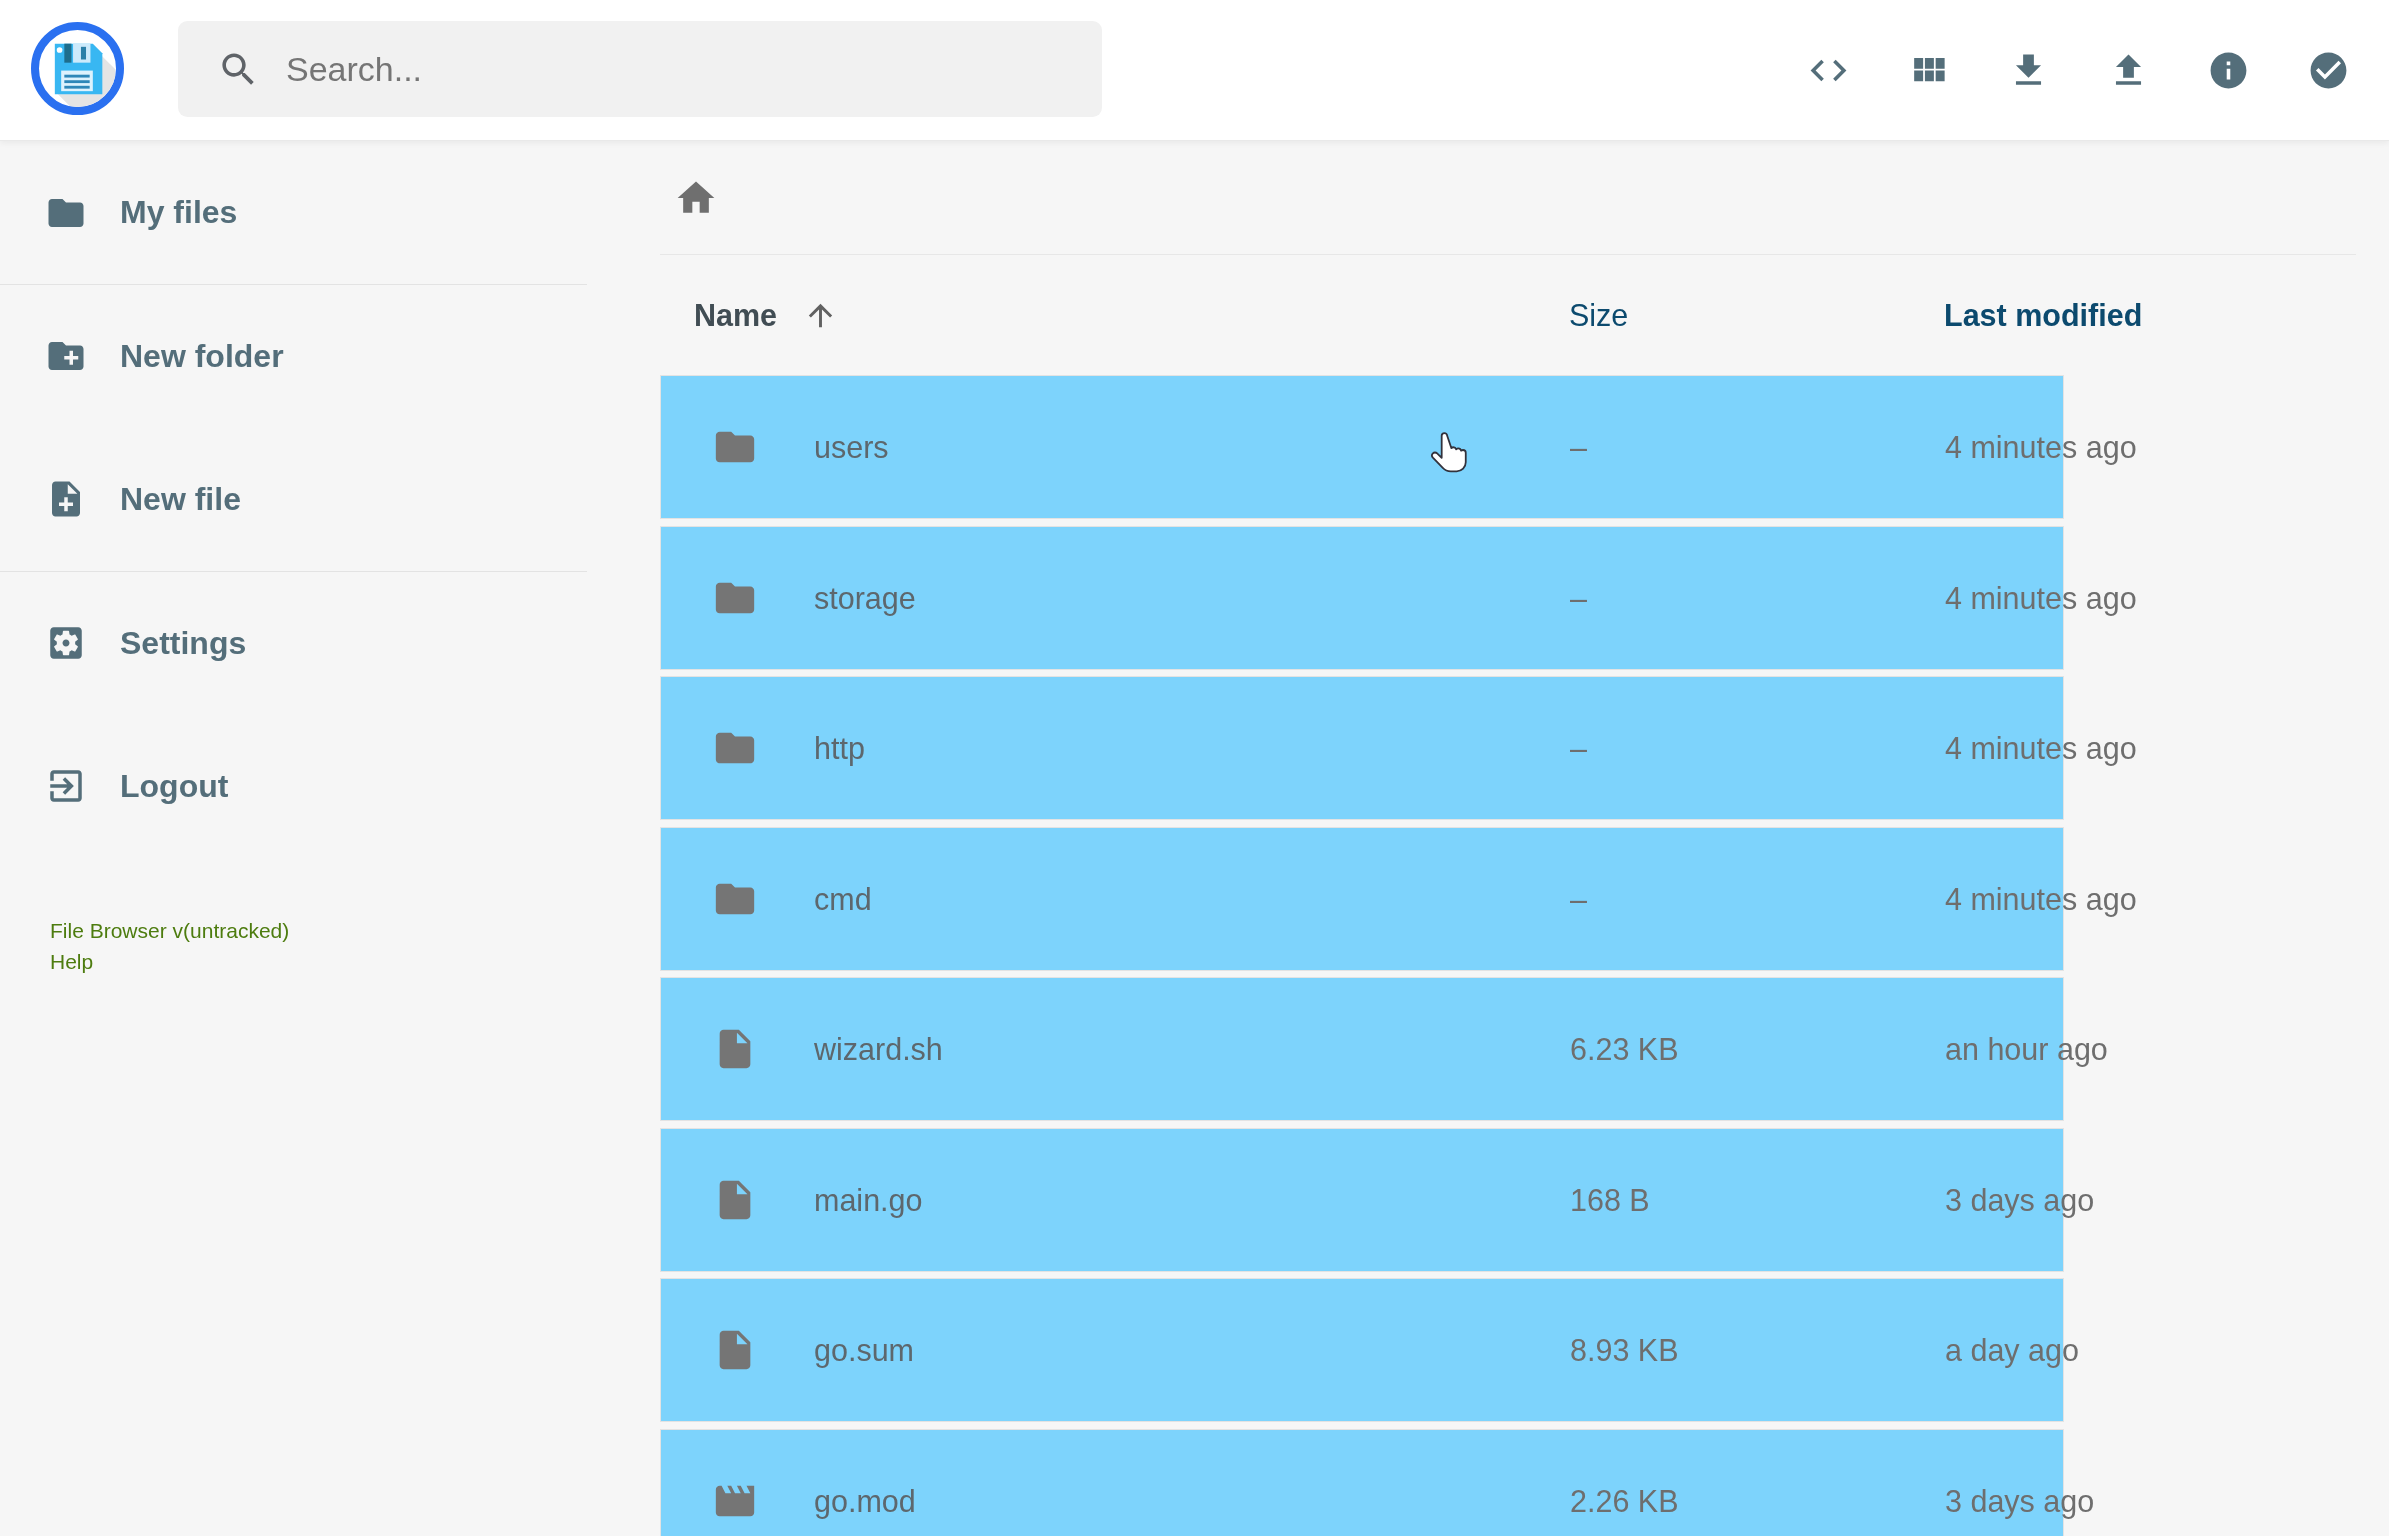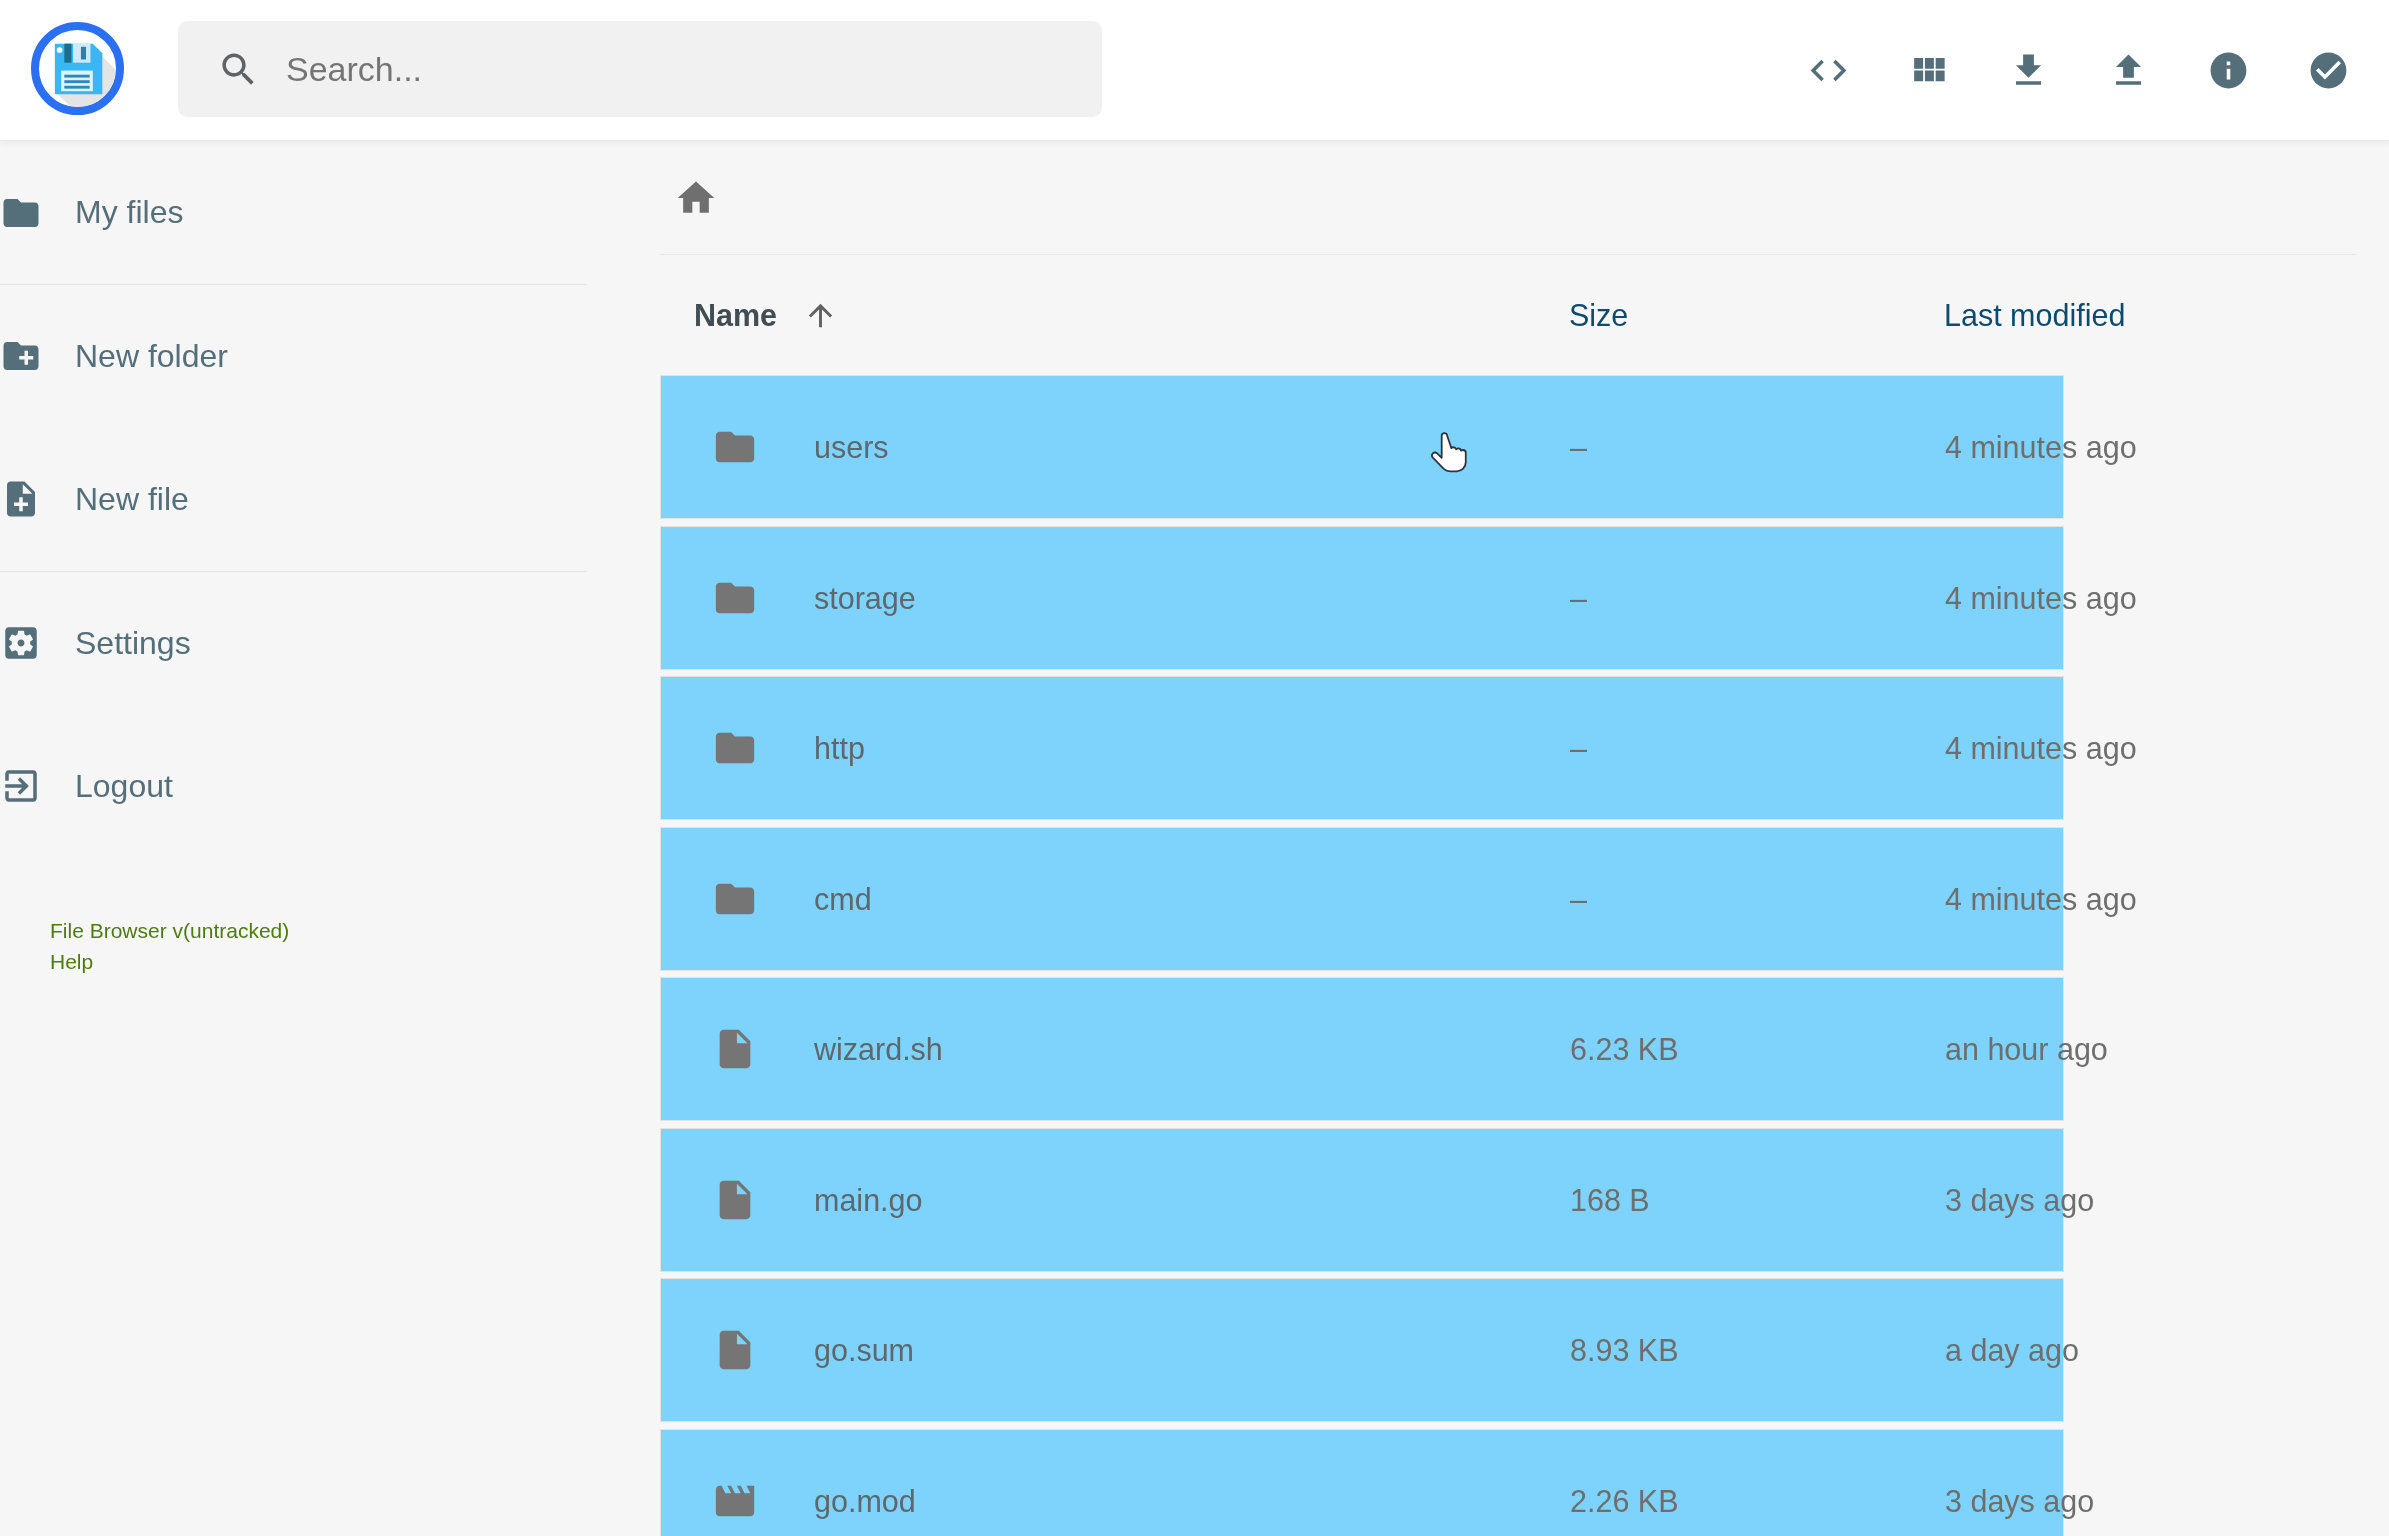--- a/index.html
+++ b/index.html
@@ -48,22 +48,22 @@
   .tbtn {
     width:43px; height:43px; color:#546e7a;
     background:none; border:none; cursor:pointer; padding:0;
   }
   .tbtn svg.ic { width:43px; height:43px; }
 
   
   .sidebar { position:absolute; left:0; top:141px; width:587px; }
   .nav-item {
     height:143px; display:flex; align-items:center;
-    gap:33px; cursor:pointer;
-    color:#546e7a; font-size:32px;
+    padding-left:45px; gap:33px; cursor:pointer;
+    color:#546e7a; font-size:32px;font-weight:bold;
   }
   .nav-item svg.ic { width:42px; height:42px; flex:none; }
   .sb-divider { height:0.9px; background:#e3e3e3; width:587px; }
   .sb-footer { position:absolute; left:50px; top:774px; width:518px;
     font-size:21px; line-height:31px; color:#4d7c0f; }
   .sb-footer a { display:block; cursor:pointer; }
 
   
   .main { position:absolute; left:660px; top:141px; width:1696px; }
   .breadcrumb {
@@ -78,21 +78,21 @@
     position:absolute; left:34px; top:0; height:120px;
     display:inline-flex; align-items:center; gap:26px; cursor:pointer;
     font-size:30.5px; font-weight:700; color:#414d54;
   }
   .th-name svg.ic { width:35px; height:35px; color:#616161; }
   .th-size, .th-mod {
     position:absolute; top:0; height:120px; display:inline-flex; align-items:center;
     font-size:30.5px; color:#0c4a6e; cursor:pointer;
   }
   .th-size { left:909px; }
-  .th-mod  { left:1284px; }
+  .th-mod  { left:1284px;font-weight:bold; }
 
   .cards { }
   .card {
     position:relative; width:1404px; height:144px; margin-bottom:6.5px;
     background:#7dd3fc; border:1.9px solid #e3e3e3;
     cursor:pointer;
   }
   .card .row-icon {
     position:absolute; left:51px; top:50%; transform:translateY(-50%);
     width:46px; height:46px; color:#757575;

